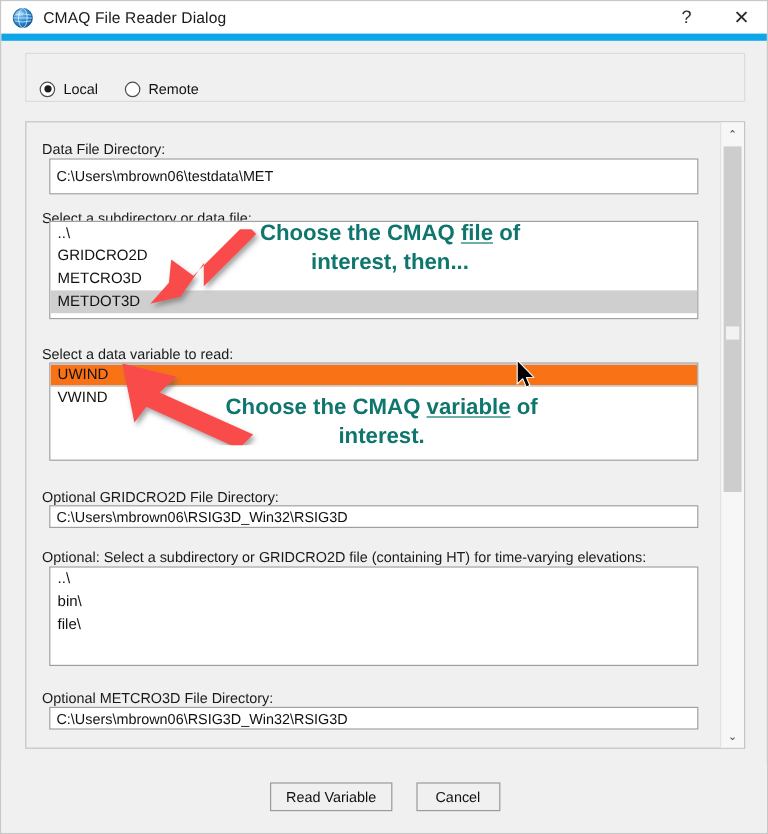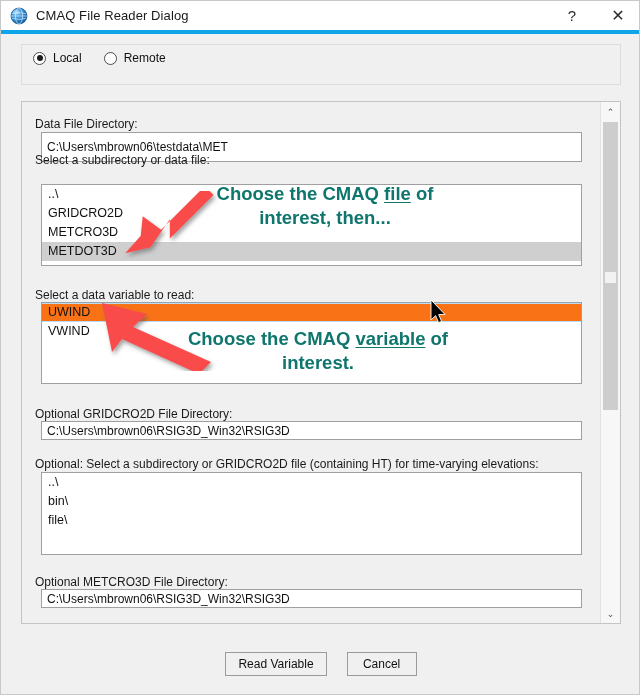--- a/index.html
+++ b/index.html
@@ -22,21 +22,21 @@
     border: 1px solid #c8c8c8;
   }
 
   
   .titlebar {
     position: absolute;
     left: 0; top: 0;
     width: 640px;
     height: 33px;
     background: #ffffff;
-    border-bottom: 4px solid #0ea5e9;
+    border-bottom: 6px solid #0ea5e9;
     display: flex;
     align-items: center;
     box-sizing: border-box;
   }
   .title-icon {
     width: 18px; height: 18px;
     margin-left: 9px;
     margin-right: 8px;
     flex: 0 0 auto;
   }
@@ -65,21 +65,21 @@
     position: absolute;
     left: 20px; top: 43px;
     width: 600px;
     height: 41px;
     background: #f0f0f0;
     border: 1px solid #dcdcdc;
     box-sizing: border-box;
   }
   .radio-row {
     position: absolute;
-    left: 11px; top: 6px;
+    left: 11px; top: 22px;
     display: flex;
     align-items: center;
     gap: 0px;
   }
   .radio-item {
     display: flex;
     align-items: center;
     cursor: default;
     margin-right: 22px;
   }
@@ -308,21 +308,21 @@
       </div>
     </div>
   </div>
 
   <div class="scroll-panel">
     <div class="panel-inner">
 
       <div class="field-label" style="left:13px; top:15px;">Data File Directory:</div>
       <div class="text-input" style="left:19px; top:30px; width:541px; height:30px;">C:\Users\mbrown06\testdata\MET</div>
 
-      <div class="field-label" style="left:13px; top:51px;">Select a subdirectory or data file:</div>
+      <div class="field-label" style="left:13px; top:73px;">Select a subdirectory or data file:</div>
       <div class="list-box" style="left:19px; top:82px; width:541px; height:82px;">
         <div class="list-item">..\</div>
         <div class="list-item">GRIDCRO2D</div>
         <div class="list-item">METCRO3D</div>
         <div class="list-item sel-gray">METDOT3D</div>
       </div>
 
       <div class="field-label" style="left:13px; top:186px;">Select a data variable to read:</div>
       <div class="list-box" style="left:19px; top:200px; width:541px; height:82px;">
         <div class="list-item sel-blue">UWIND</div>

